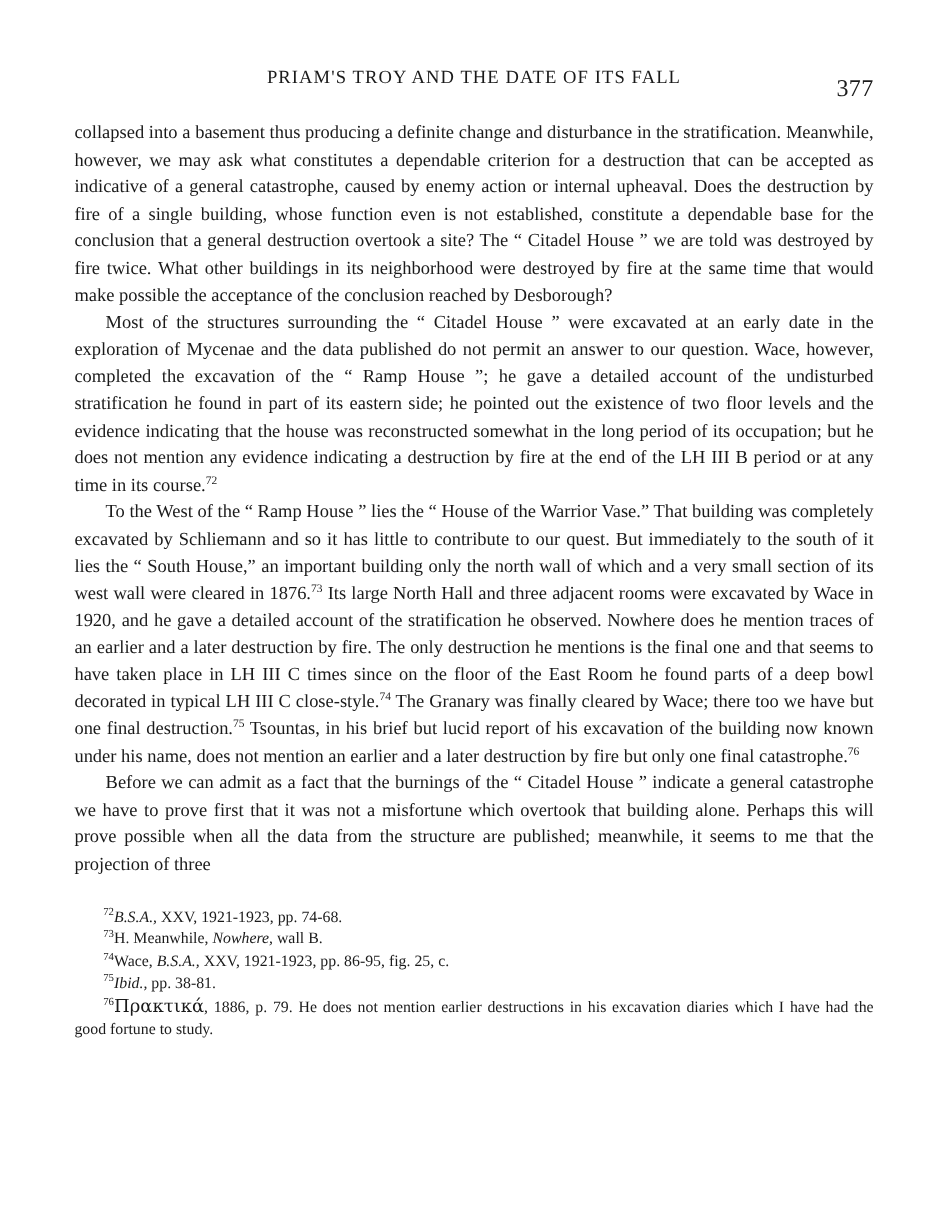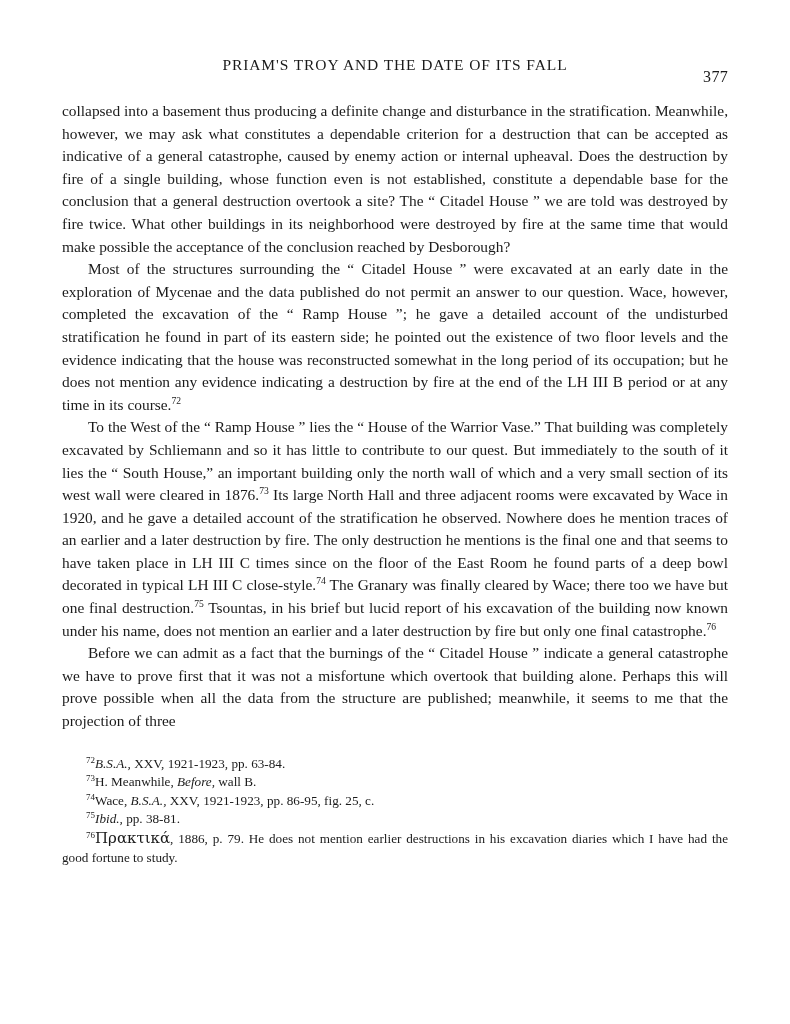--- a/index.html
+++ b/index.html
@@ -33,21 +33,21 @@
     font-size: 15.5px;
     letter-spacing: 0.9px;
     font-variant: small-caps;
     text-transform: uppercase;
     white-space: nowrap;
   }
   .running-head .folio {
     position: absolute;
     right: 0;
     bottom: 0;
-    font-size: 16px;
+    font-size: 20px;
     letter-spacing: 0.3px;
   }
   .body-text {
     font-size: 15.4px;
     line-height: 22.6px;
     text-align: justify;
     text-justify: inter-word;
     hyphens: manual;
   }
   .body-text p {
@@ -96,20 +96,20 @@
   </div>
 
   <div class="body-text">
     <p><span>collapsed into a basement thus producing a definite change and disturbance in the stratification.  Meanwhile, however, we may ask what constitutes a dependable criterion for a destruction that can be accepted as indicative of a general catastrophe, caused by enemy action or internal upheaval.  Does the destruction by fire of a single building, whose function even is not established, constitute a dependable base for the conclusion that a general destruction overtook a site?  The “ Citadel House ” we are told was destroyed by fire twice.  What other buildings in its neighborhood were destroyed by fire at the same time that would make possible the acceptance of the conclusion reached by Desborough?</span></p>
     <p class="indent"><span>Most of the structures surrounding the “ Citadel House ” were excavated at an early date in the exploration of Mycenae and the data published do not permit an answer to our question.  Wace, however, completed the excavation of the “ Ramp House ”; he gave a detailed account of the undisturbed stratification he found in part of its eastern side; he pointed out the existence of two floor levels and the evidence indicating that the house was reconstructed somewhat in the long period of its occupation; but he does not mention any evidence indicating a destruction by fire at the end of the LH III B period or at any time in its course.</span><sup>72</sup></p>
     <p class="indent"><span>To the West of the “ Ramp House ” lies the “ House of the Warrior Vase.”  That building was completely excavated by Schliemann and so it has little to contribute to our quest.  But immediately to the south of it lies the “ South House,” an important building only the north wall of which and a very small section of its west wall were cleared in 1876.</span><sup>73</sup><span>  Its large North Hall and three adjacent rooms were excavated by Wace in 1920, and he gave a detailed account of the stratification he observed.  Nowhere does he mention traces of an earlier and a later destruction by fire.  The only destruction he mentions is the final one and that seems to have taken place in LH III C times since on the floor of the East Room he found parts of a deep bowl decorated in typical LH III C close-style.</span><sup>74</sup><span>  The Granary was finally cleared by Wace; there too we have but one final destruction.</span><sup>75</sup><span>  Tsountas, in his brief but lucid report of his excavation of the building now known under his name, does not mention an earlier and a later destruction by fire but only one final catastrophe.</span><sup>76</sup></p>
     <p class="indent"><span>Before we can admit as a fact that the burnings of the “ Citadel House ” indicate a general catastrophe we have to prove first that it was not a misfortune which overtook that building alone.  Perhaps this will prove possible when all the data from the structure are published; meanwhile, it seems to me that the projection of three</span></p>
   </div>
 
   <div class="notes">
-    <p class="note"><sup>72</sup><i>B.S.A.,</i><span> XXV, 1921-1923, pp. 63-84.</span></p>
-    <p class="note"><sup>73</sup><span>H. Meanwhile, </span><i>Before,</i><span> wall B.</span></p>
+    <p class="note"><sup>72</sup><i>B.S.A.,</i><span> XXV, 1921-1923, pp. 74-68.</span></p>
+    <p class="note"><sup>73</sup><span>H. Meanwhile, </span><i>Nowhere,</i><span> wall B.</span></p>
     <p class="note"><sup>74</sup><span>Wace, </span><i>B.S.A.,</i><span> XXV, 1921-1923, pp. 86-95, fig. 25, c.</span></p>
     <p class="note"><sup>75</sup><i>Ibid.,</i><span> pp. 38-81.</span></p>
     <p class="note hang"><sup>76</sup><span class="greek">Πρακτικά</span><span>, 1886, p. 79.  He does not mention earlier destructions in his excavation diaries which I have had the good fortune to study.</span></p>
   </div>
 
 </div>
 
 </body></html>

